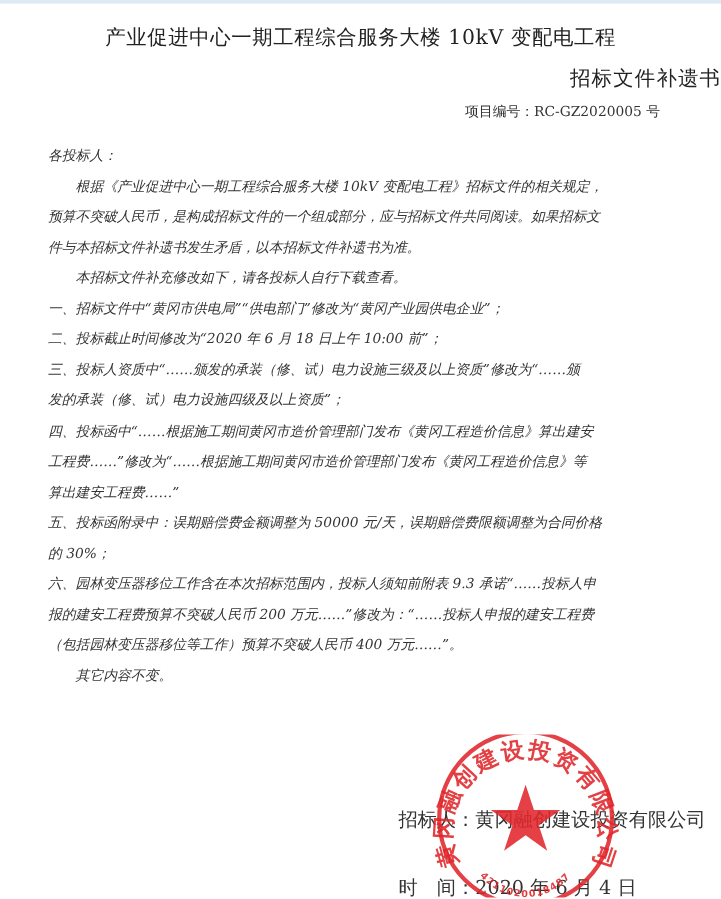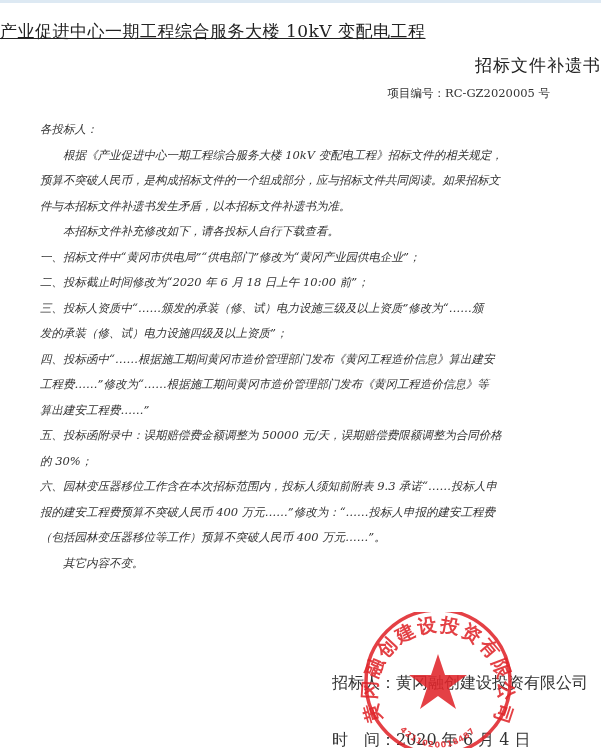--- a/index.html
+++ b/index.html
@@ -4,21 +4,21 @@
 <style>
   html, body { margin: 0; padding: 0; }
   body {
     width: 601px; height: 749px; overflow: hidden;
     background: #ffffff;
     font-family: "DejaVu Serif", "Liberation Serif", serif;
     color: #2a2a2a;
     position: relative;
   }
   .topbar { position: absolute; left: 0; top: 0; width: 601px; height: 3px; background: #dde9f3; }
-  .title1 { position: absolute; left: 0; width: 601px; top: 20px; font-size: 17px; letter-spacing: 0.5px; color: #222; text-decoration: underline; }
+  .title1 { position: absolute; left: 0; width: 601px; top: 20px; text-align: center; font-size: 17px; letter-spacing: 0.5px; color: #222; }
   .title2 { position: absolute; left: 0; width: 601px; top: 54px; text-align: right; font-size: 17px; letter-spacing: 1px; color: #222; }
   .projno { position: absolute; right: 51px; top: 86px; font-size: 11.5px; color: #333; }
   .para { position: absolute; left: 40px; width: 520px; font-size: 11.5px; line-height: 25.5px; color: #333; }
   .line { white-space: nowrap; height: 25.5px; font-style: italic; }
   .indent { padding-left: 23px; }
   .sign { position: absolute; left: 332px; font-size: 16px; color: #333; white-space: nowrap; }
   .stamp { position: absolute; left: 352px; top: 612px; width: 172px; height: 136px; pointer-events: none; }
 </style>
 </head>
 <body>
@@ -38,21 +38,21 @@
   <div class="line">一、招标文件中“黄冈市供电局”“供电部门”修改为“黄冈产业园供电企业”；</div>
   <div class="line">二、投标截止时间修改为“2020 年 6 月 18 日上午 10:00 前”；</div>
   <div class="line">三、投标人资质中“……颁发的承装（修、试）电力设施三级及以上资质”修改为“……颁</div>
   <div class="line">发的承装（修、试）电力设施四级及以上资质”；</div>
   <div class="line">四、投标函中“……根据施工期间黄冈市造价管理部门发布《黄冈工程造价信息》算出建安</div>
   <div class="line">工程费……”修改为“……根据施工期间黄冈市造价管理部门发布《黄冈工程造价信息》等</div>
   <div class="line">算出建安工程费……”</div>
   <div class="line">五、投标函附录中：误期赔偿费金额调整为 50000 元/天，误期赔偿费限额调整为合同价格</div>
   <div class="line">的 30%；</div>
   <div class="line">六、园林变压器移位工作含在本次招标范围内，投标人须知前附表 9.3 承诺“……投标人申</div>
-  <div class="line">报的建安工程费预算不突破人民币 400 万元……”修改为：“……投标人申报的建安工程费</div>
+  <div class="line">报的建安工程费预算不突破人民币 200 万元……”修改为：“……投标人申报的建安工程费</div>
   <div class="line">（包括园林变压器移位等工作）预算不突破人民币 400 万元……”。</div>
   <div class="line indent">其它内容不变。</div>
 </div>
 
 <div class="sign" style="top:673px;">
   <span>招标人：</span><span>黄冈融创建设投资有限公司</span>
 </div>
 <div class="sign" style="top:698px;margin-top:32px;">
   <span>时　间：</span><span>2020 年 6 月 4 日</span>
 </div>

